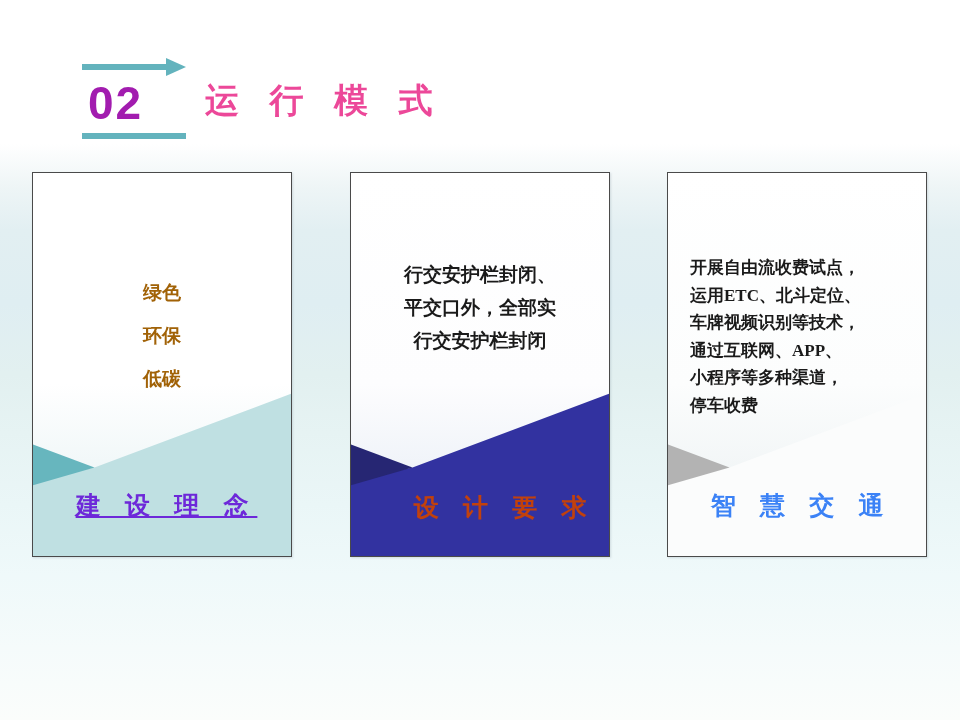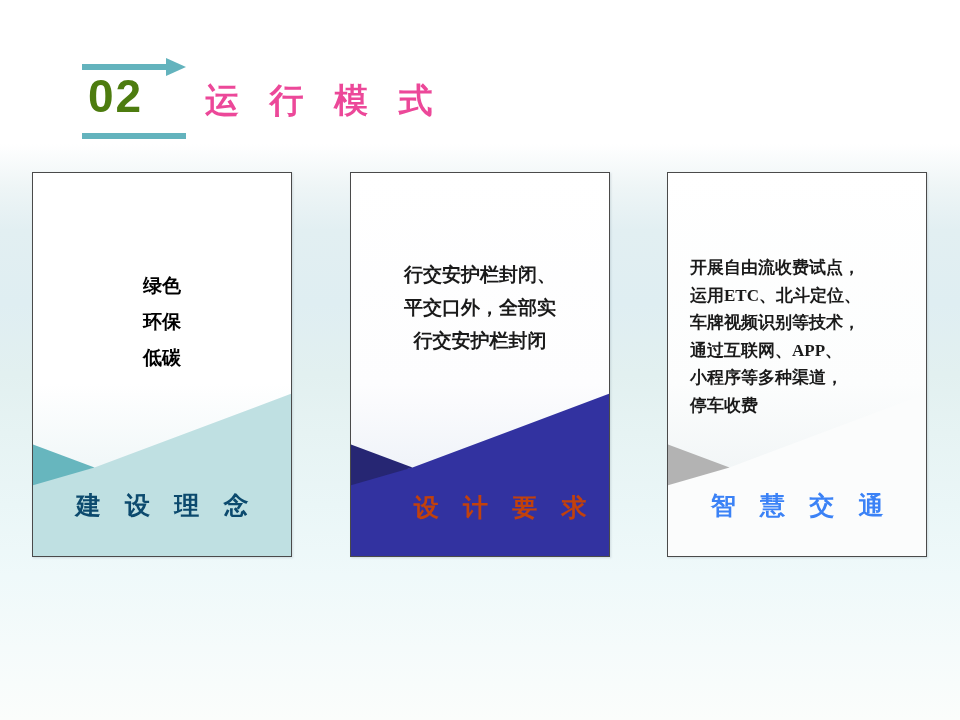--- a/index.html
+++ b/index.html
@@ -31,23 +31,23 @@
     position:absolute; left:0; top:6px; width:86px; height:6px;
     background:#63b3bd;
   }
   .arrow-head {
     position:absolute; left:84px; top:0px; width:0; height:0;
     border-top:9px solid transparent;
     border-bottom:9px solid transparent;
     border-left:20px solid #63b3bd;
   }
   .num-02 {
-    position:absolute; left:88px; top:73px;
+    position:absolute; left:88px; top:80px;
     font-family:"Liberation Sans","DejaVu Sans",sans-serif;
-    font-size:46px; font-weight:bold; color:#4d7c0f;
+    font-size:46px; font-weight:bold; color:#a21caf;
     letter-spacing:2px; line-height:1;
   }
   .under-bar {
     position:absolute; left:82px; top:133px; width:104px; height:6px;
     background:#63b3bd;
   }
   .sec-title {
     position:absolute; left:205px; top:81px;
     font-size:34px; font-weight:bold; color:#ec4899;
     letter-spacing:11px; line-height:1.2; white-space:nowrap;
@@ -73,33 +73,34 @@
     position:absolute; left:0; right:0;
     padding:0 16px;
     text-align:center;
     z-index:3;
   }
   .card-line {
     font-size:19px; line-height:33px; color:#1a1a1a;
     white-space:nowrap; font-weight:600;
   }
   .c1-line {
-    color:#000000; font-weight:bold; font-size:19px; line-height:36px;
+    color:#a16207; font-weight:bold; font-size:19px; line-height:36px;
     font-family:"Liberation Sans","DejaVu Sans",sans-serif;
+    margin-top:7px;
   }
   .c3-line { font-size:17px; line-height:27.5px; text-align:left; padding-left:6px; }
 
   .card-title {
     position:absolute; left:0; right:0;
     text-align:center;
     font-size:25px; font-weight:bold;
     letter-spacing:9px; text-indent:9px;
     z-index:4; white-space:nowrap;
   }
-  #title-1 { bottom:34px; color:#0c4a6e; }
+  #title-1 { bottom:34px; color:#6d28d9;text-decoration:underline; }
   #title-2 { bottom:32px; color:#c2410c;margin-left:40px; }
   #title-3 { bottom:34px; color:#3b82f6; }
 </style>
 </head>
 <body>
 
 <div class="header">
 
   <div class="arrow-wrap">
     <div class="arrow-shaft"></div>

